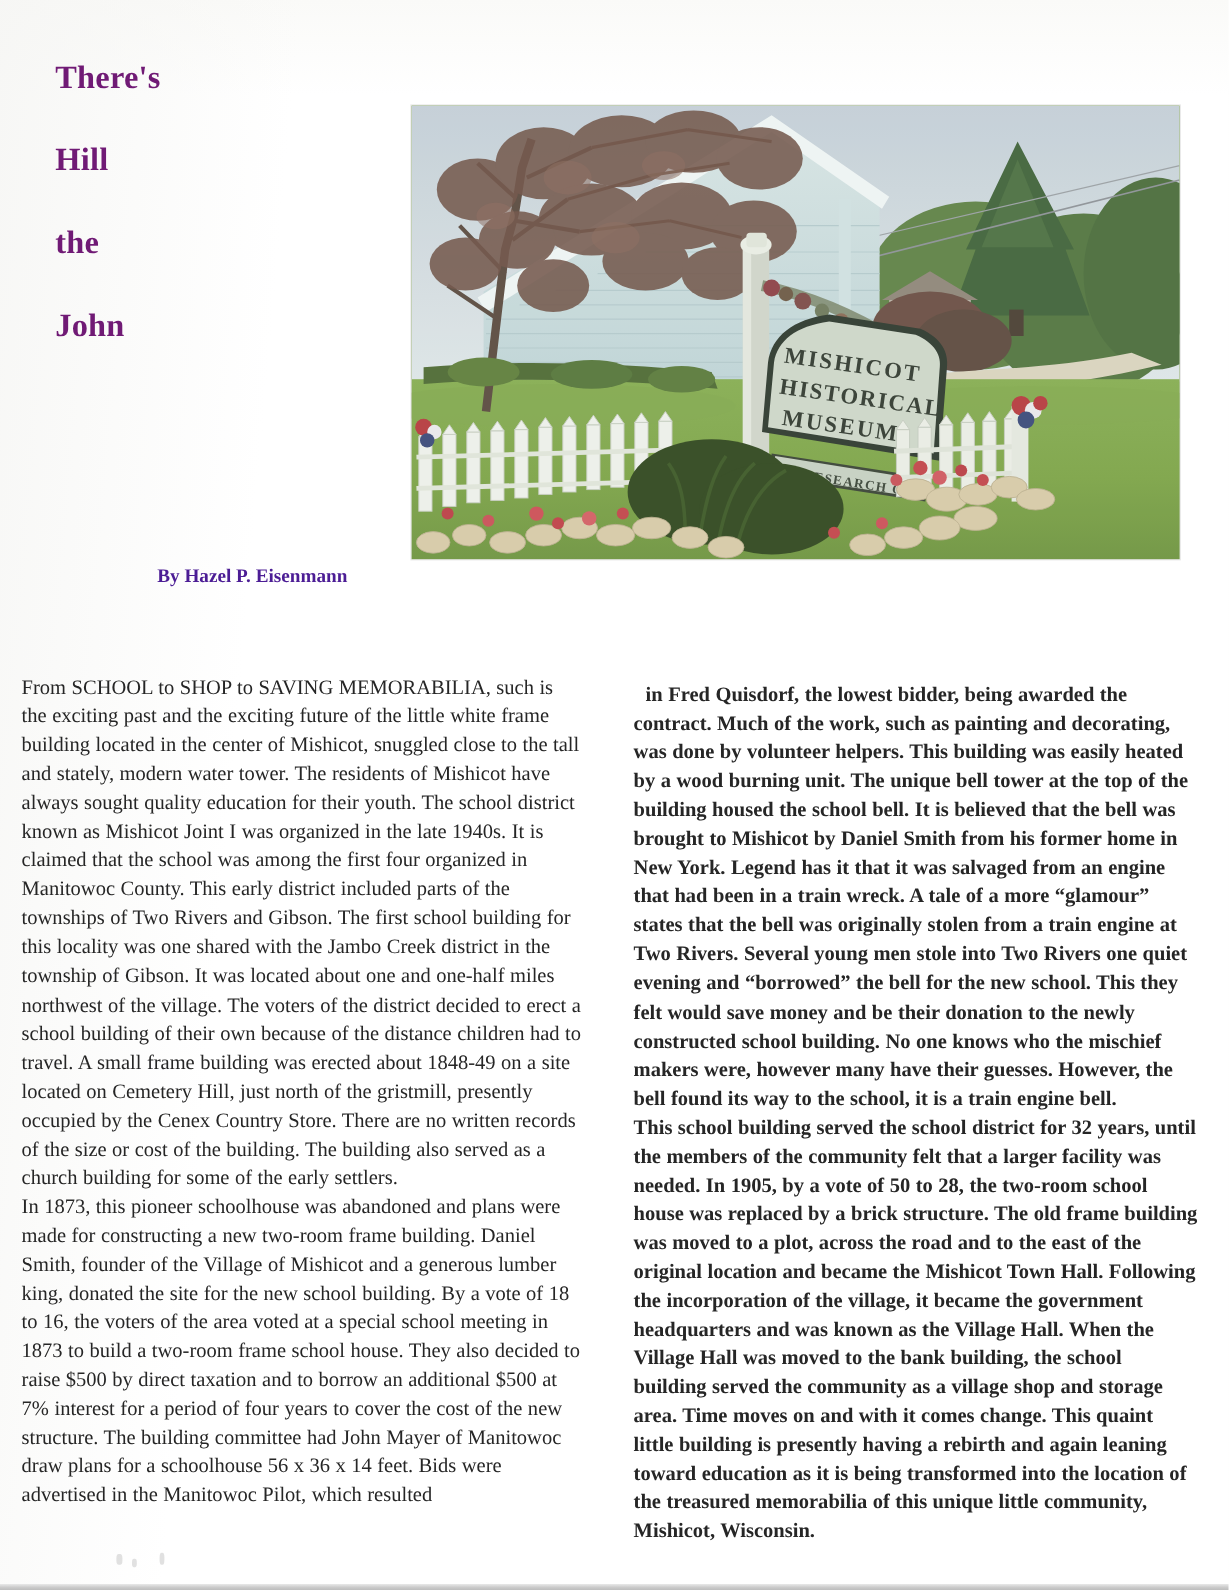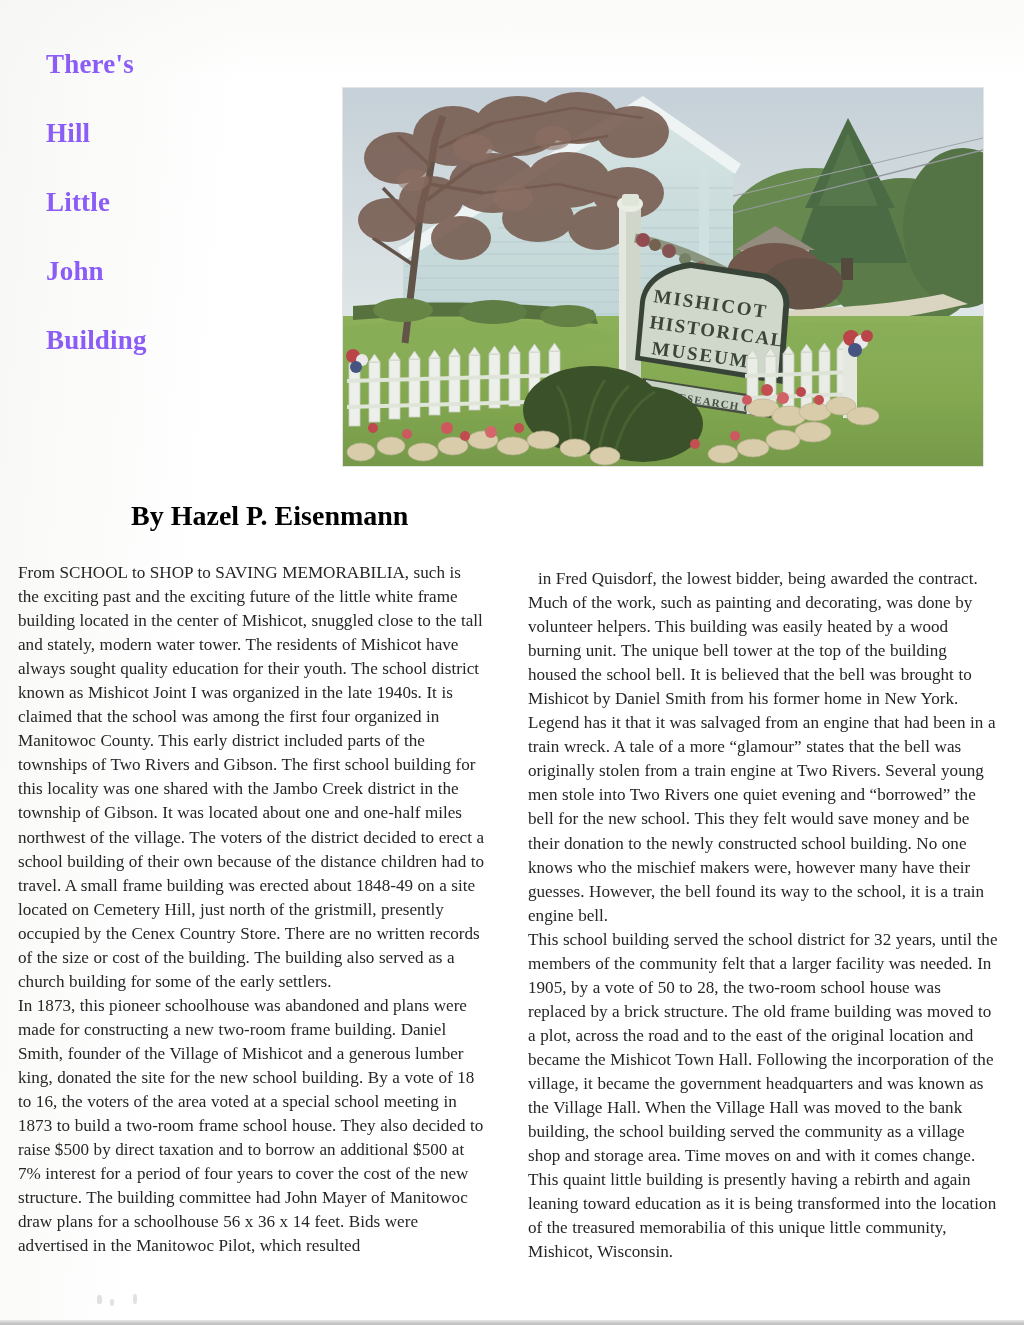--- a/index.html
+++ b/index.html
@@ -47,30 +47,30 @@
     position: absolute;
     left: 46px;
     top: 30px;
     width: 290px;
   }
   .title-line {
     font-weight: bold;
     font-size: 27px;
     line-height: 69px;
     letter-spacing: .2px;
-    color: #8b5cf6;
+    color: #701a75;
     white-space: nowrap;
   }
   .byline {
     position: absolute;
     left: 131px;
-    top: 500px;
+    top: 472px;
     font-weight: bold;
-    font-size: 28px;
-    color: #000000;
+    font-size: 16px;
+    color: #4c1d95;
     white-space: nowrap;
   }
 
   
   .photo {
     position: absolute;
     left: 343px;
     top: 88px;
     width: 640px;
     height: 378px;
@@ -94,36 +94,35 @@
   }
   .col p {
     margin: 0;
     font-size: 17.1px;
     line-height: 24.05px;
     text-align: left;
     color: #262626;
     word-spacing: .3px;
   }
   .col p + p { margin-top: 0; }
-  .col-right { width: 470px; padding-top: 6px; }
+  .col-right { width: 470px; padding-top: 6px; font-weight: bold; }
   .col-right p:first-child { text-indent: 10px; }
 </style>
 </head>
 <body>
 
 <div class="page">
 
   <div class="scan-tint"></div>
 
   <div class="title-block">
     <div class="title-line">There's</div>
     <div class="title-line">Hill</div>
-    <div class="title-line">Little</div>
+    <div class="title-line">the</div>
     <div class="title-line">John</div>
-    <div class="title-line">Building</div>
   </div>
 
   <div class="byline">By Hazel P. Eisenmann</div>
 
   <div class="photo">
     <svg class="photo-svg" viewBox="0 0 640 378" preserveAspectRatio="none">
       <defs>
         <linearGradient id="skyGrad" x1="0" y1="0" x2="0" y2="1">
           <stop offset="0%" stop-color="#c3ced6"></stop>
           <stop offset="100%" stop-color="#dde5e6"></stop>

